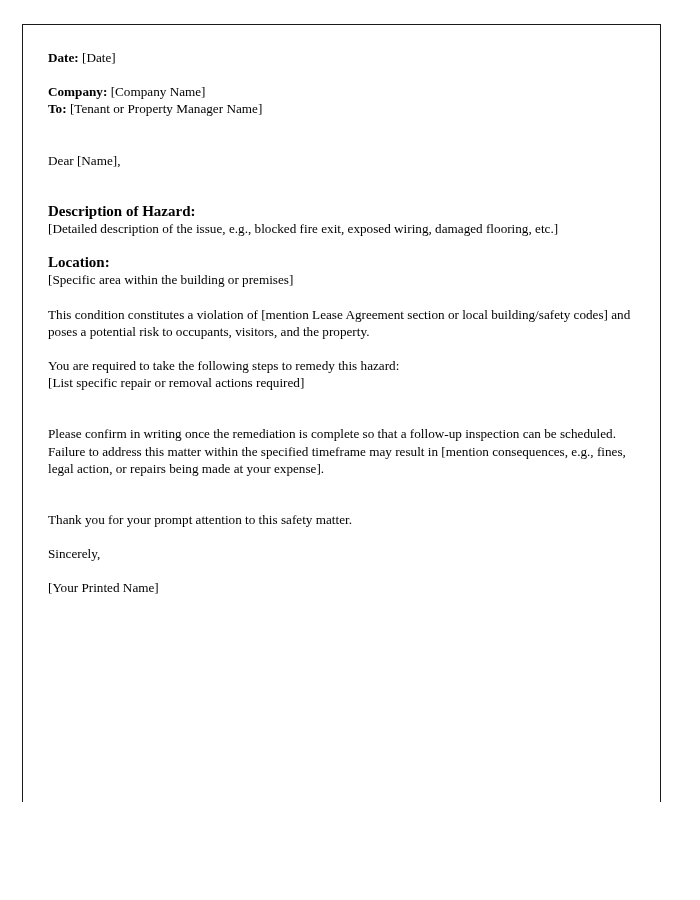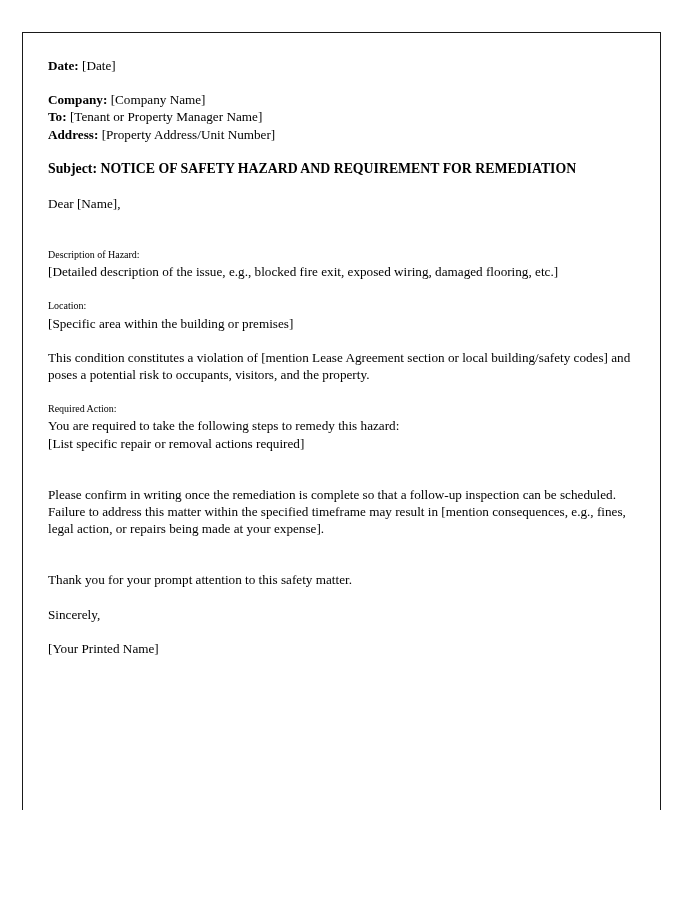--- a/index.html
+++ b/index.html
@@ -12,21 +12,21 @@
     height: 900px;
     overflow: hidden;
     font-family: "Liberation Serif", "DejaVu Serif", serif;
     color: #000000;
   }
 
   
   #document-frame {
     position: absolute;
     left: 22px;
-    top: 32px;
+    top: 24px;
     width: 639px;
     height: 778px;
     border: 1.5px solid #1a1a1a;
     border-bottom: none;
     box-sizing: border-box;
     background: #ffffff;
     overflow: hidden;
   }
 
   #letter-body {
@@ -43,22 +43,22 @@
   }
 
   
   .gap-lg { height: 17px; }
 
   .label {
     font-weight: bold;
   }
 
   .heading {
-    font-weight: normal;
-    font-size: 10px;
+    font-weight: bold;
+    font-size: 15px;
     line-height: 17.2px;
   }
 
   .subject-line {
     font-weight: bold;
     font-size: 13.8px;
     line-height: 18px;
   }
 
   .line { display: block; }
@@ -78,32 +78,24 @@
 
     <div class="block">
       <span class="line">
         <span class="label">Company:</span>
         <span>[Company Name]</span>
       </span>
       <span class="line">
         <span class="label">To:</span>
         <span>[Tenant or Property Manager Name]</span>
       </span>
-      <span class="line">
-        <span class="label">Address:</span>
-        <span>[Property Address/Unit Number]</span>
-      </span>
     </div>
 
     <div class="gap-lg"></div>
 
-    <div class="subject-line">
-      <span>Subject:</span>
-      <span>NOTICE OF SAFETY HAZARD AND REQUIREMENT FOR REMEDIATION</span>
-    </div>
 
     <div class="gap-lg"></div>
 
     <div class="block">Dear [Name],</div>
 
     <div class="gap-lg"></div>
 
 
     <div class="gap-lg"></div>
 
@@ -114,21 +106,20 @@
 
     <div class="heading">Location:</div>
     <div class="block">[Specific area within the building or premises]</div>
 
     <div class="gap-lg"></div>
 
     <div class="block">This condition constitutes a violation of [mention Lease Agreement section or local building/safety codes] and poses a potential risk to occupants, visitors, and the property.</div>
 
     <div class="gap-lg"></div>
 
-    <div class="heading">Required Action:</div>
     <div class="block">You are required to take the following steps to remedy this hazard:</div>
     <div class="block">[List specific repair or removal actions required]</div>
 
     <div class="gap-lg"></div>
 
 
     <div class="gap-lg"></div>
 
     <div class="block">Please confirm in writing once the remediation is complete so that a follow-up inspection can be scheduled. Failure to address this matter within the specified timeframe may result in [mention consequences, e.g., fines, legal action, or repairs being made at your expense].</div>
 

